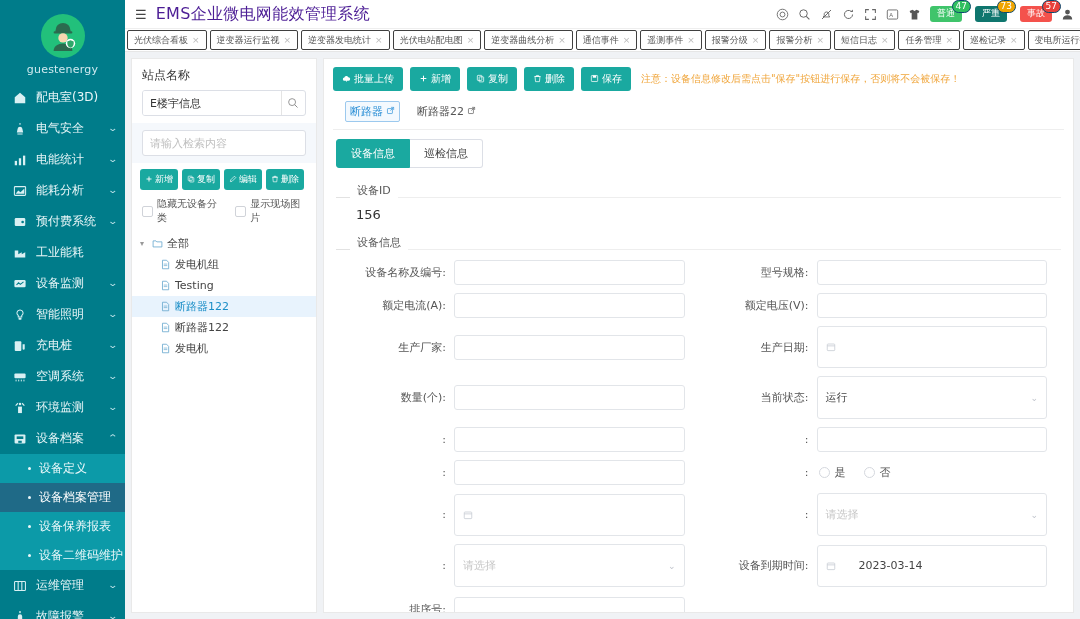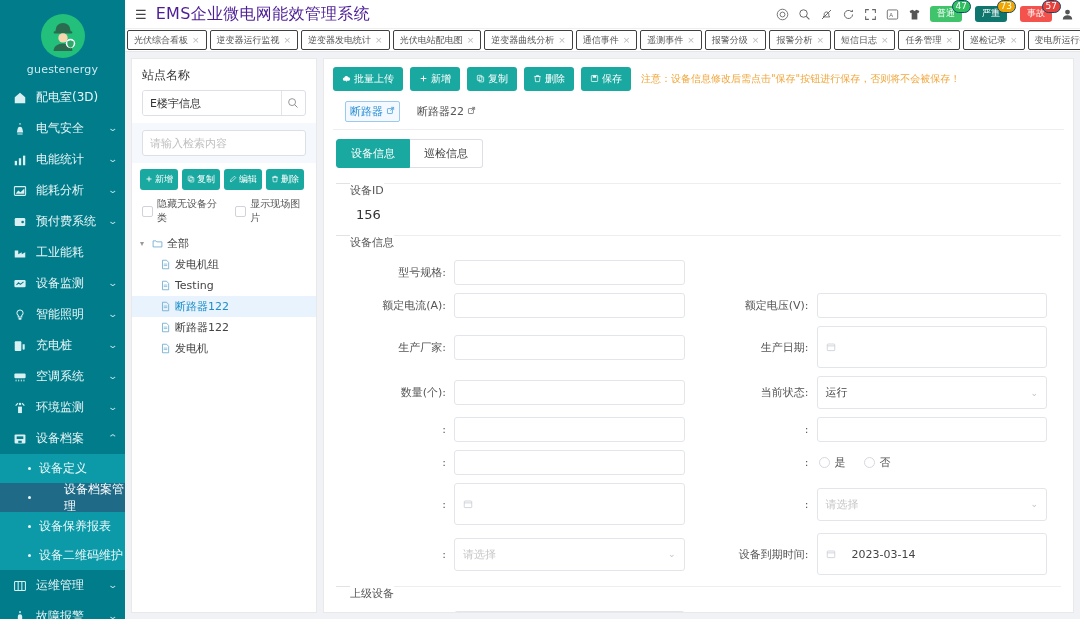--- a/index.html
+++ b/index.html
@@ -45,21 +45,21 @@
   .menu-item.expanded { background: #007c8a; }
   .submenu { list-style: none; background: #0c9aa8; }
   .sub-item {
     display: flex; align-items: center; height: 29px;
     padding-left: 28px; color: #eaf8fa; font-size: 12px; cursor: pointer;
   }
   .sub-item .dot {
     width: 3px; height: 3px; background: #eaf8fa; border-radius: 50%;
     margin-right: 8px; flex: 0 0 3px;
   }
-  .sub-item.active { background: #1f6a87; color: #fff; gap: 25px; }
+  .sub-item.active { background: #1f6a87; color: #fff; }
 
   
   .main { flex: 1 1 auto; display: flex; flex-direction: column; min-width: 0; }
 
   .topbar {
     height: 28px; background: #fff; display: flex; align-items: center;
     padding: 0 6px 0 10px; flex: 0 0 28px;
   }
   .hamburger { font-size: 13px; color: #444; margin-right: 9px; cursor: pointer; line-height: 1; }
   .app-title {
@@ -170,51 +170,51 @@
     cursor: pointer; color: #444; background: #fff; white-space: nowrap;
   }
   .subtab:first-child { border-radius: 3px 0 0 3px; }
   .subtab:last-child { border-radius: 0 3px 3px 0; border-left: 0; }
   .subtab.active { background: #1aa9a0; color: #fff; border-color: #1aa9a0; }
 
   .form-area { padding: 10px 12px 0; flex: 1 1 auto; overflow: auto; min-height: 0; }
 
   fieldset.grp { border: 0; margin: 0 0 2px; padding: 0; }
   .grp-legend {
-    display: flex; align-items: flex-start; font-size: 11px;
+    display: flex; align-items: flex-end; gap: 7px; font-size: 11px;
     color: #555; padding: 5px 0 6px;
   }
   .grp-legend .dash { width: 14px; height: 1px; background: #e2e2e2; }
   .grp-legend .rule { flex: 1 1 auto; height: 1px; background: #eeeeee; }
   .grp-value { font-size: 13px; color: #333; padding: 3px 0 6px 20px; }
 
   .row { display: flex; }
   .cell { flex: 0 0 50%; display: flex; align-items: center; padding: 4px 0; min-width: 0; }
   .flabel {
     width: 118px; flex: 0 0 118px; text-align: right; padding-right: 8px;
     font-size: 11px; color: #555; white-space: nowrap;
   }
   .fctrl { flex: 1 1 auto; min-width: 0; padding-right: 14px; }
   .fin {
     width: 100%; height: 25px; border: 1px solid #e2e5e9; border-radius: 3px;
     padding: 0 8px; font-size: 11px; outline: 0; color: #333; background: #fff;
     font-family: inherit;
   }
   .fin::placeholder { color: #c6c6c6; }
   .fsel {
-    width: 100%; height: 33px; border: 1px solid #e2e5e9; border-radius: 3px;
+    width: 100%; height: 43px; border: 1px solid #e2e5e9; border-radius: 3px;
     padding: 0 8px; font-size: 11px; color: #444; background: #fff;
     display: flex; align-items: center; cursor: pointer;
   }
   .fsel.ph { color: #c6c6c6; }
   .fsel .arrow { margin-left: auto; color: #c0c4cc; font-size: 9px; }
   .fdate {
     width: 100%; height: 42px; border: 1px solid #e2e5e9; border-radius: 3px;
     padding: 0 8px; font-size: 11px; color: #444; background: #fff;
-    display: flex; align-items: center; gap: 15px; cursor: pointer;
+    display: flex; align-items: center; gap: 22px; cursor: pointer;
   }
   .cal-ic { color: #c8cdd4; display: inline-flex; flex: 0 0 11px; }
   .radios { display: flex; align-items: center; gap: 18px; padding-left: 2px; }
   .radio { display: flex; align-items: center; gap: 5px; font-size: 11px; color: #555; cursor: pointer; }
   .radio .ring {
     width: 11px; height: 11px; border: 1px solid #d4d7dd; border-radius: 50%;
     background: #fff; flex: 0 0 11px;
   }
   .drag-handle {
     display: flex; justify-content: flex-end; padding: 10px 14px 0;
@@ -748,20 +748,24 @@
 
           <fieldset class="grp">
             <div class="grp-legend">
               <span class="dash"></span>
               <span>设备信息</span>
               <span class="rule"></span>
             </div>
             <div id="info-rows">
                 <div class="row">
                   <div class="cell">
+                    <div class="flabel">设备名称及编号:</div>
+                    <div class="fctrl"><input class="fin" value="" style=""></div>
+                  </div>
+                  <div class="cell">
                     <div class="flabel">型号规格:</div>
                     <div class="fctrl"><input class="fin" value="" style=""></div>
                   </div>
                 </div>
                 <div class="row">
                   <div class="cell">
                     <div class="flabel">额定电流(A):</div>
                     <div class="fctrl"><input class="fin" value="" style=""></div>
                   </div>
                   <div class="cell">
@@ -882,25 +886,20 @@
                         </span>
                         <span>2023-03-14</span>
                       </div>
                     </div>
                   </div>
                 </div>
               </div>
           </fieldset>
 
           <fieldset class="grp">
-            <div class="grp-legend">
-              <span class="dash"></span>
-              <span>上级设备</span>
-              <span class="rule"></span>
-            </div>
             <div id="parent-rows">
                 <div class="row">
                   <div class="cell">
                     <div class="flabel">排序号:</div>
                     <div class="fctrl"><input class="fin" value="" style=""></div>
                   </div>
                 </div>
               </div>
           </fieldset>
 

